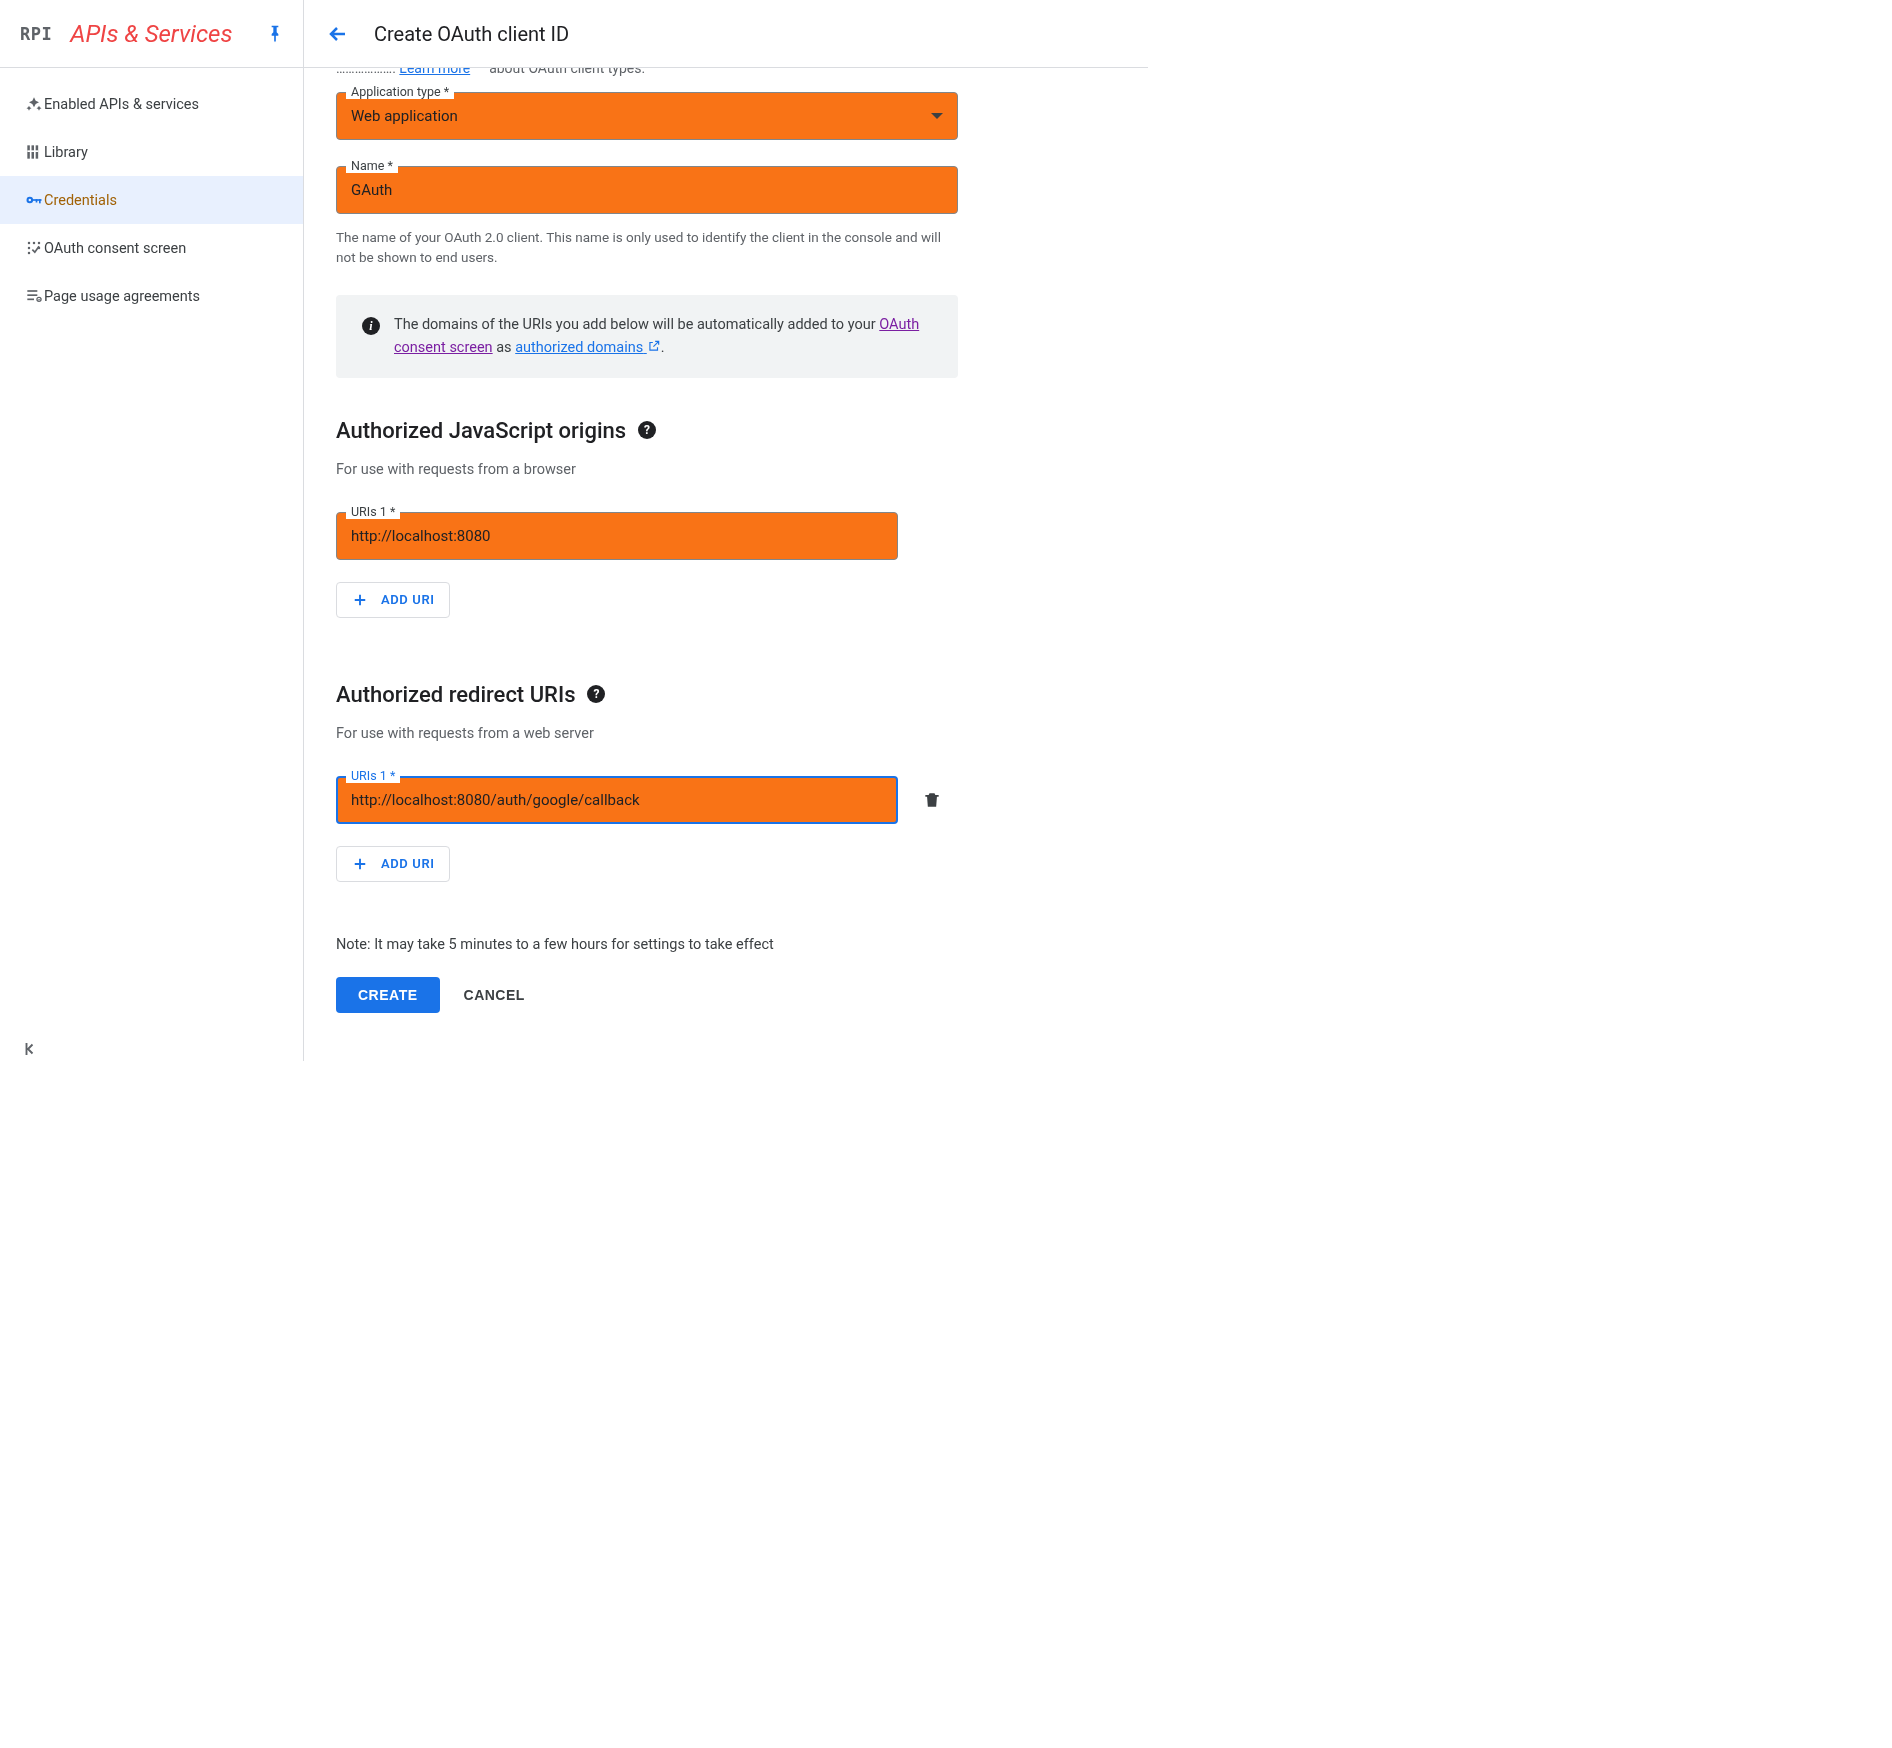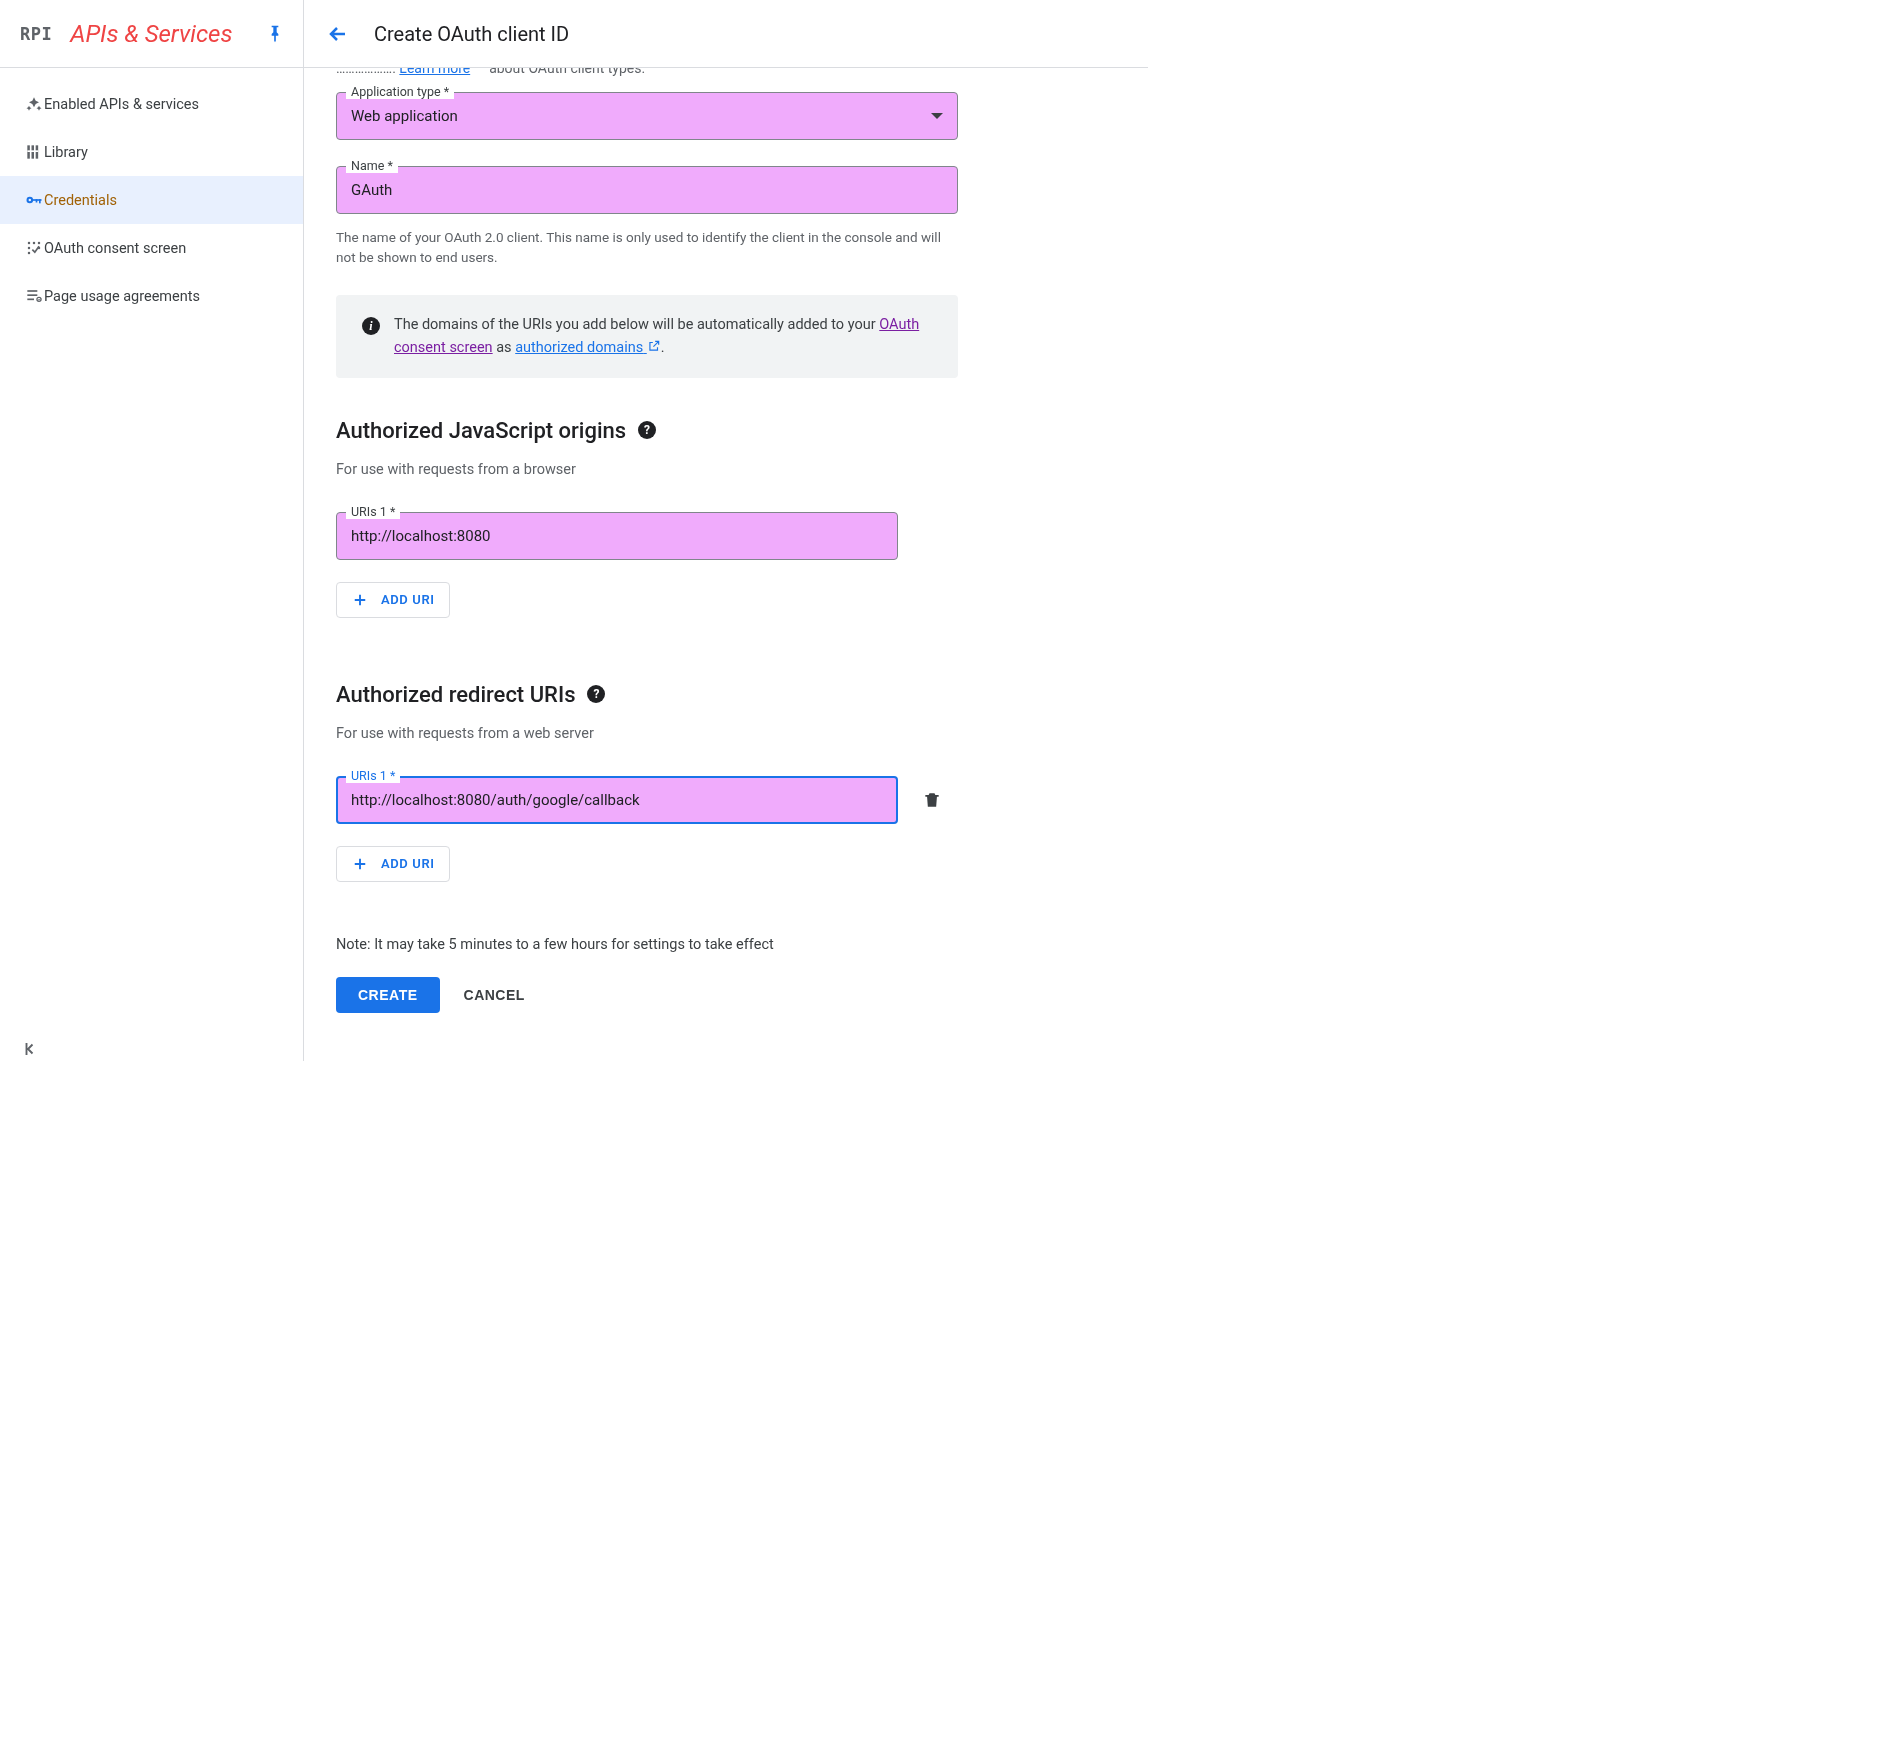--- a/index.html
+++ b/index.html
@@ -99,21 +99,21 @@
     .truncated-line a { color: #1a73e8; text-decoration: underline; }
 
     .field-wrap { position: relative; margin-bottom: 26px; }
     .field-wrap .float-label {
       position: absolute; top: -8px; left: 10px; background: #fff;
       padding: 0 5px; font-size: 12.5px; color: #3c4043;
     }
     .field-wrap.focused .float-label { color: #1a73e8; }
     .select-box, .text-input {
       width: 100%; height: 48px; border: 1px solid #80868b; border-radius: 4px;
-      padding: 0 14px; font-size: 15px; color: #202124; background: #f0abfc;
+      padding: 0 14px; font-size: 15px; color: #202124; background: #f97316;
       font-family: inherit;
     }
     .select-box { display:flex; align-items:center; justify-content:space-between; cursor:pointer;}
     .field-wrap.focused .text-input { border: 2px solid #1a73e8; padding: 0 13px; }
     .helper-text { color: #5f6368; font-size: 13.5px; margin-top: 8px; line-height: 1.45; }
 
     .info-banner {
       background: #f1f3f4; border-radius: 4px; padding: 18px 22px 18px 58px;
       position: relative; color: #3c4043; font-size: 14.5px; line-height: 1.6;
       margin: 10px 0 40px 0;

